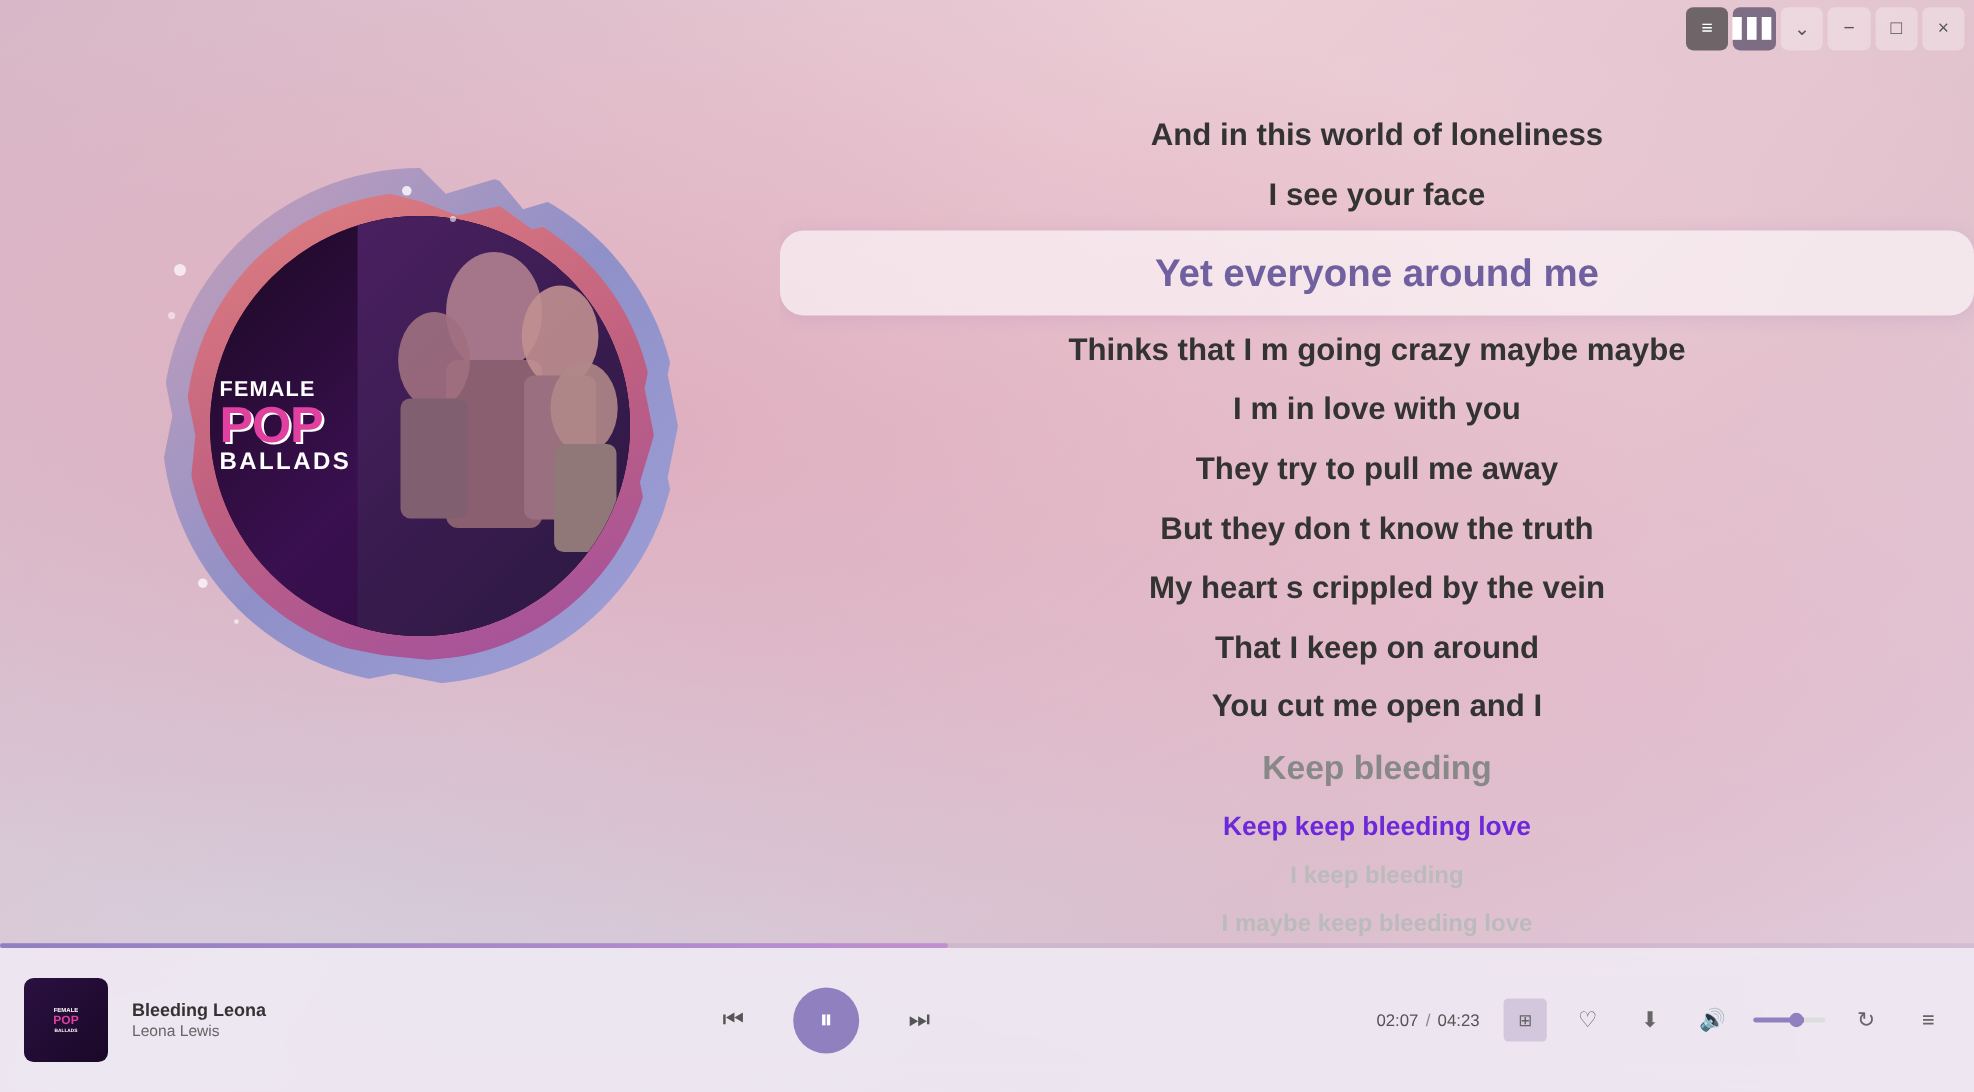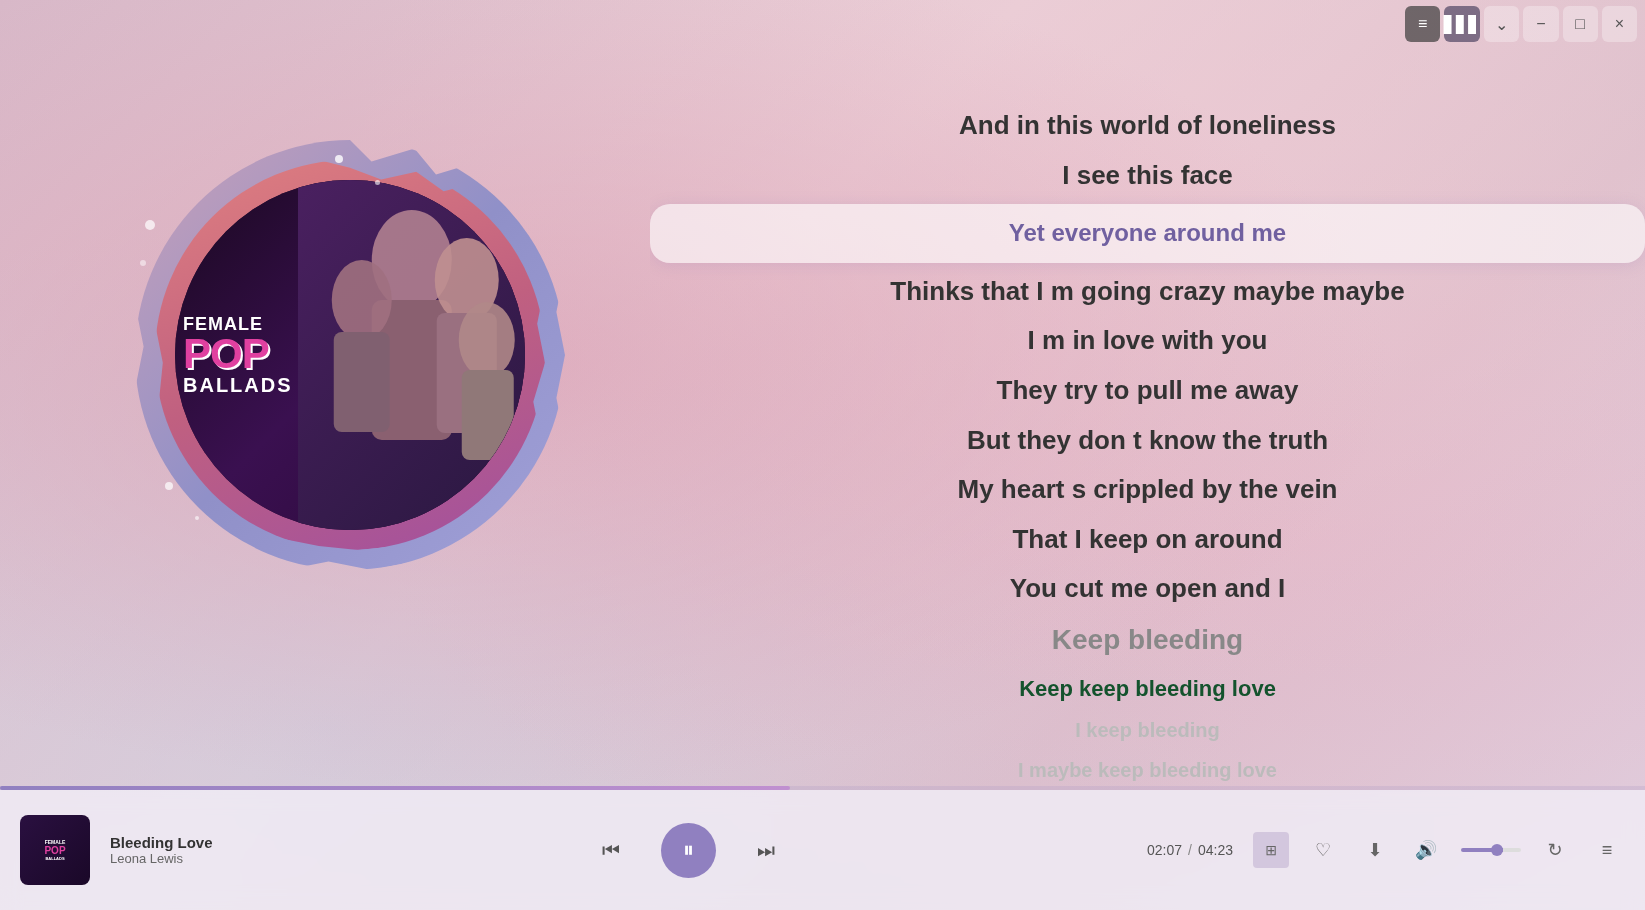--- a/index.html
+++ b/index.html
@@ -197,34 +197,34 @@
       font-size: 26px;
       font-weight: 700;
       color: #333;
       line-height: 1.6;
     }
 
     .lyric-line.active {
       background: rgba(255,255,255,0.6);
       border-radius: 20px;
       color: #7060a0;
-      font-size: 24px;
+      font-size: 32px;
       font-weight: 800;
       padding: 10px 30px;
       margin: 4px 40px;
       box-shadow: 0 2px 15px rgba(150,120,180,0.2);
     }
 
     .lyric-line.faded-1 {
       color: #888;
       font-size: 28px;
     }
 
     .lyric-line.faded-2 {
-      color: #14532d;
+      color: #6d28d9;
       font-size: 22px;
     }
 
     .lyric-line.faded-3 {
       color: #bbb;
       font-size: 20px;
     }
 
     
     .progress-container {
@@ -447,21 +447,21 @@
     <div class="sparkle" style="width:5px;height:5px;top:40px;left:240px;opacity:0.6;"></div>
     <div class="sparkle" style="width:10px;height:10px;top:80px;left:10px;opacity:0.7;"></div>
     <div class="sparkle" style="width:6px;height:6px;top:120px;left:5px;opacity:0.5;"></div>
     <div class="sparkle" style="width:8px;height:8px;bottom:80px;left:30px;opacity:0.7;"></div>
     <div class="sparkle" style="width:4px;height:4px;bottom:50px;left:60px;opacity:0.6;"></div>
   </div>
 </div>
 
 <div class="lyrics-area">
   <div class="lyric-line past">And in this world of loneliness</div>
-  <div class="lyric-line past">I see this face</div>
+  <div class="lyric-line past">I see your face</div>
   <div class="lyric-line active">Yet everyone around me</div>
   <div class="lyric-line">Thinks that I m going crazy maybe maybe</div>
   <div class="lyric-line">I m in love with you</div>
   <div class="lyric-line">They try to pull me away</div>
   <div class="lyric-line">But they don t know the truth</div>
   <div class="lyric-line">My heart s crippled by the vein</div>
   <div class="lyric-line">That I keep on around</div>
   <div class="lyric-line">You cut me open and I</div>
   <div class="lyric-line faded-1">Keep bleeding</div>
   <div class="lyric-line faded-2">Keep keep bleeding love</div>
@@ -479,21 +479,21 @@
     <div class="thumb-inner">
       <div class="thumb-text">
         <span style="color:white;font-size:5px;display:block;">FEMALE</span>
         <span style="color:#e040a0;font-size:10px;font-weight:900;display:block;">POP</span>
         <span style="color:white;font-size:4px;display:block;">BALLADS</span>
       </div>
     </div>
   </div>
 
   <div class="now-playing-info">
-    <span class="song-title">Bleeding Love</span>
+    <span class="song-title">Bleeding Leona</span>
     <span class="song-artist">Leona Lewis</span>
   </div>
 
   <div class="player-controls">
     <button class="ctrl-btn">⏮</button>
     <button class="play-pause-btn">⏸</button>
     <button class="ctrl-btn">⏭</button>
   </div>
 
   <div class="time-display">

